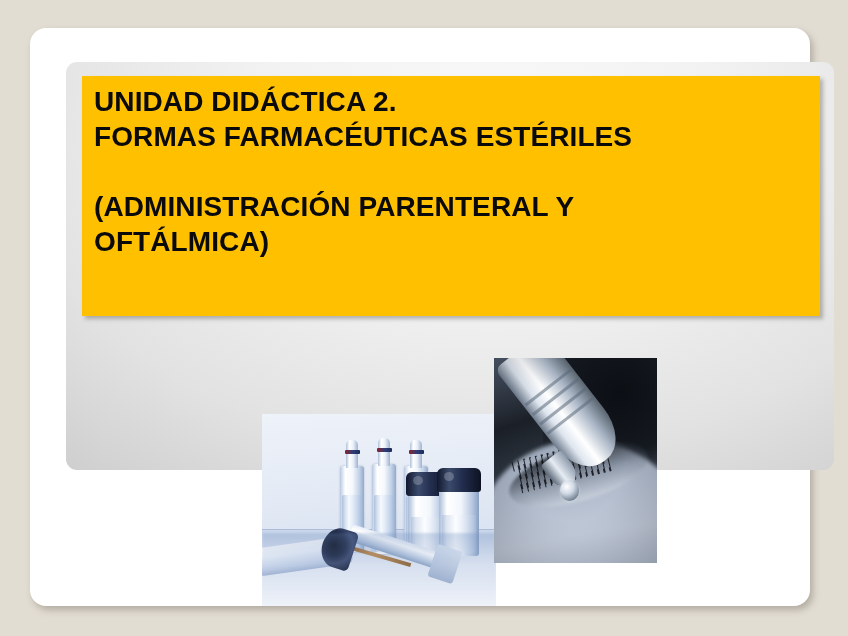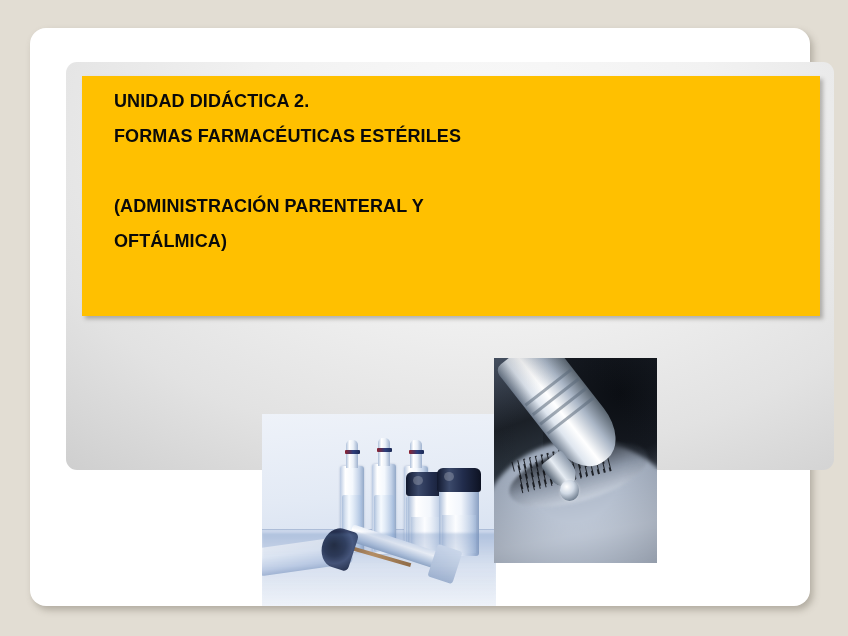--- a/index.html
+++ b/index.html
@@ -65,25 +65,24 @@
   }
 
   .title-text {
     position: absolute;
     left: 12px;
     top: 8px;
     right: 10px;
     color: #0a0a0a;
     font-family: "Liberation Sans", sans-serif;
     font-weight: bold;
-    font-size: 18px;
+    font-size: 28px;
     line-height: 35px;
     letter-spacing: 0.1px;
     white-space: pre-wrap;
-    margin-left: 20px;
   }
 
   
   .photo-ampoules {
     position: absolute;
     left: 232px;
     top: 386px;
     width: 234px;
     height: 192px;
     overflow: hidden;

